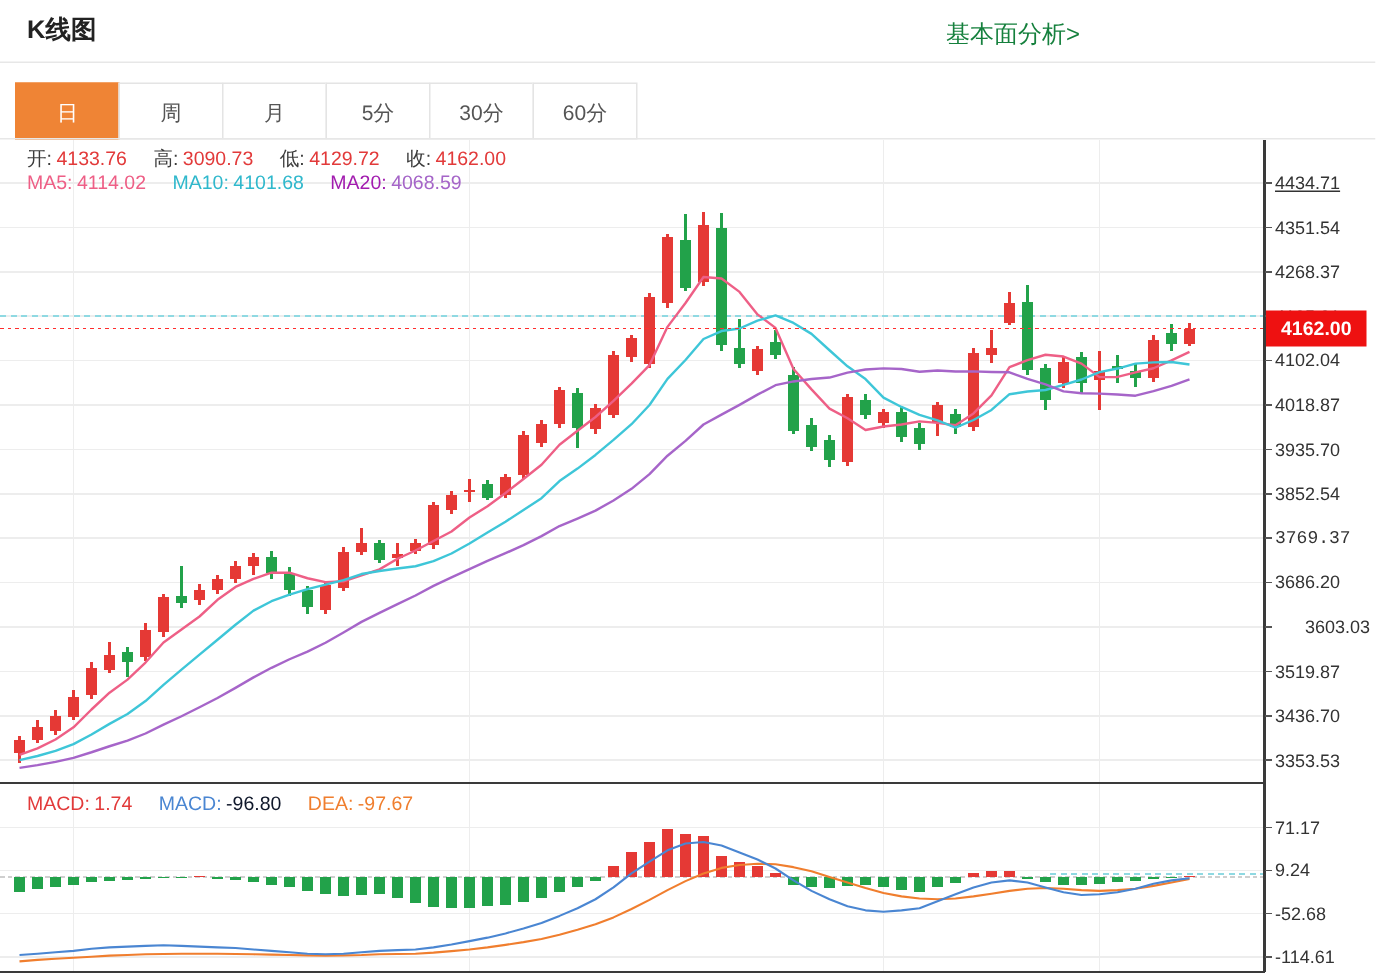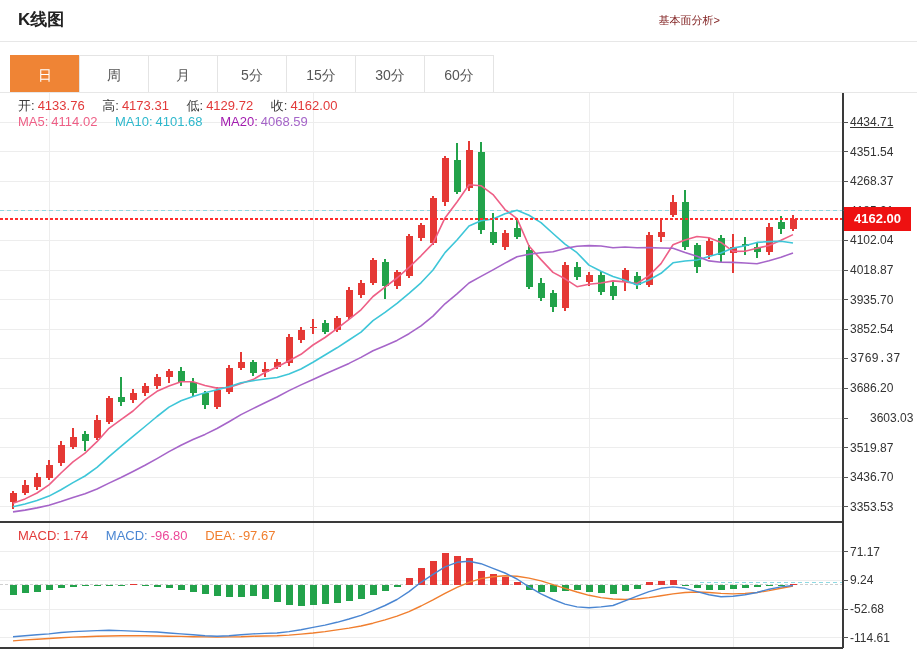--- a/index.html
+++ b/index.html
@@ -1,19 +1,19 @@
 <!DOCTYPE html>
 <html><head>
 <meta charset="utf-8">
 <style>
   html,body{margin:0;padding:0;background:#fff;width:917px;height:652px;overflow:hidden;
     font-family:"Liberation Sans","DejaVu Sans",sans-serif;}
   #stage{position:relative;width:727px;height:652px;background:#fff;}
   .page-title{position:absolute;left:18px;top:8px;font-size:17px;font-weight:bold;color:#222;}
-  .fa-link{position:absolute;right:7px;top:13px;font-size:11px;color:#7f1d1d;cursor:pointer;text-decoration:none;}
+  .fa-link{position:absolute;right:7px;top:13px;font-size:16px;color:#15803d;cursor:pointer;text-decoration:none;}
   .title-rule{position:absolute;left:0;top:41px;width:917px;height:0;border-top:1px solid #e7e7e7;}
   .tabs{position:absolute;left:10px;top:55px;display:flex;}
   .tab{width:70px;height:38px;line-height:38px;text-align:center;font-size:14px;color:#555;
     background:#fff;border:1px solid #e4e4e4;margin-left:-1px;box-sizing:border-box;cursor:pointer;}
   .tab:first-child{margin-left:0;}
   .tab.active{background:#ef8435;border-color:#ef8435;color:#fff;}
   .tabs-baseline{position:absolute;left:0;top:92px;width:917px;height:0;border-top:1px solid #e7e7e7;}
   #chart-svg{position:absolute;left:0;top:0;width:917px;height:652px;pointer-events:none;}
   .legend-row{position:absolute;font-size:13px;white-space:nowrap;z-index:3;}
   .legend-row span{margin-right:3px;}
@@ -30,21 +30,20 @@
 <div id="stage">
   <div class="page-title">K线图</div>
   <a class="fa-link">基本面分析&gt;</a>
   <div class="title-rule"></div>
 
   <div class="tabs">
       <div class="tab active">日</div>
       <div class="tab">周</div>
       <div class="tab">月</div>
       <div class="tab">5分</div>
-      <div class="tab">15分</div>
       <div class="tab">30分</div>
       <div class="tab">60分</div>
     </div>
   <div class="tabs-baseline"></div>
 
   <svg id="chart-svg" shape-rendering="crispEdges" viewBox="0 0 917 652">
       <line x1="0" y1="122" x2="843" y2="122" stroke="#ededed" stroke-width="1"></line>
       <line x1="0" y1="151.6" x2="843" y2="151.6" stroke="#ededed" stroke-width="1"></line>
       <line x1="0" y1="181.2" x2="843" y2="181.2" stroke="#ededed" stroke-width="1"></line>
       <line x1="0" y1="210.8" x2="843" y2="210.8" stroke="#ededed" stroke-width="1"></line>
@@ -296,34 +295,34 @@
       <line x1="843" y1="506.8" x2="848" y2="506.8" stroke="#555" stroke-width="1"></line>
       <line x1="843" y1="551.5" x2="848" y2="551.5" stroke="#555" stroke-width="1"></line>
       <line x1="843" y1="580.3" x2="848" y2="580.3" stroke="#555" stroke-width="1"></line>
       <line x1="843" y1="609.1" x2="848" y2="609.1" stroke="#555" stroke-width="1"></line>
       <line x1="843" y1="637.9" x2="848" y2="637.9" stroke="#555" stroke-width="1"></line>
     </svg>
   <div class="chart-hover"></div>
 
   <div class="legend-row" style="left:18px;top:97px;">
     <span class="lbl">开:</span><span class="grp" style="color: rgb(226, 58, 58);">4133.76</span>
-    <span class="lbl">高:</span><span class="grp" style="color: rgb(226, 58, 58);">4173.31</span>
+    <span class="lbl">高:</span><span class="grp" style="color: rgb(226, 58, 58);">3090.73</span>
     <span class="lbl">低:</span><span class="grp" style="color: rgb(226, 58, 58);">4129.72</span>
     <span class="lbl">收:</span><span class="grp" style="color: rgb(226, 58, 58);">4162.00</span>
   </div>
 
   <div class="legend-row" style="left:18px;top:114px;">
     <span style="color: rgb(238, 95, 134);">MA5:</span><span class="grp" style="color: rgb(238, 95, 134);">4114.02</span>
     <span style="color: rgb(47, 184, 204);">MA10:</span><span class="grp" style="color: rgb(47, 184, 204);">4101.68</span>
     <span style="color: #a21caf;">MA20:</span><span class="grp" style="color: rgb(165, 101, 200);">4068.59</span>
   </div>
 
   <div class="legend-row" style="left:18px;top:528px;">
     <span style="color: rgb(226, 58, 58);">MACD:</span><span class="grp" style="color: rgb(226, 58, 58);">1.74</span>
-    <span style="color: rgb(74, 134, 210);">MACD:</span><span class="grp" style="color: #ec4899;">-96.80</span>
+    <span style="color: rgb(74, 134, 210);">MACD:</span><span class="grp" style="color: #0f172a;">-96.80</span>
     <span style="color: rgb(240, 126, 46);">DEA:</span><span class="grp" style="color: rgb(240, 126, 46);">-97.67</span>
   </div>
 
   <div class="price-box">4162.00</div>
   <div id="yaxis-main">
       <div class="ylab" style="top: 115px; text-decoration: underline;">4434.71</div>
       <div class="ylab" style="top: 144.6px;">4351.54</div>
       <div class="ylab" style="top: 174.2px;">4268.37</div>
       <div class="ylab" style="top: 203.8px;">4185.21</div>
       <div class="ylab" style="top: 233.4px;">4102.04</div>

